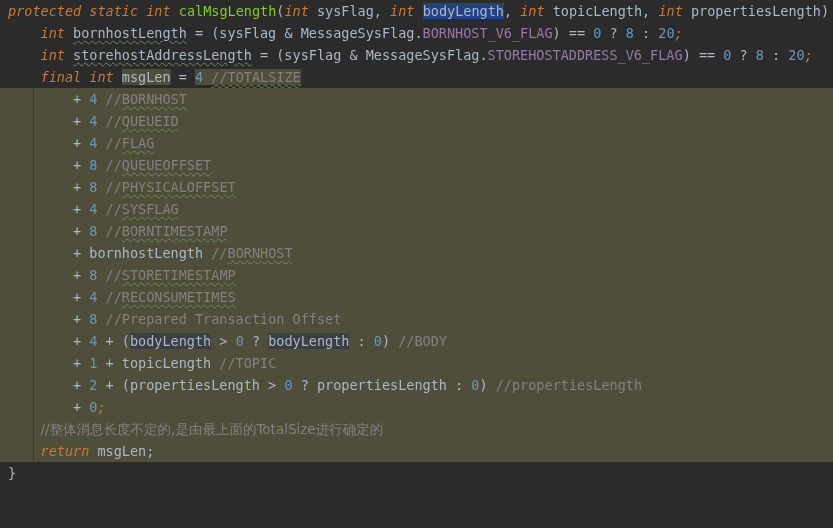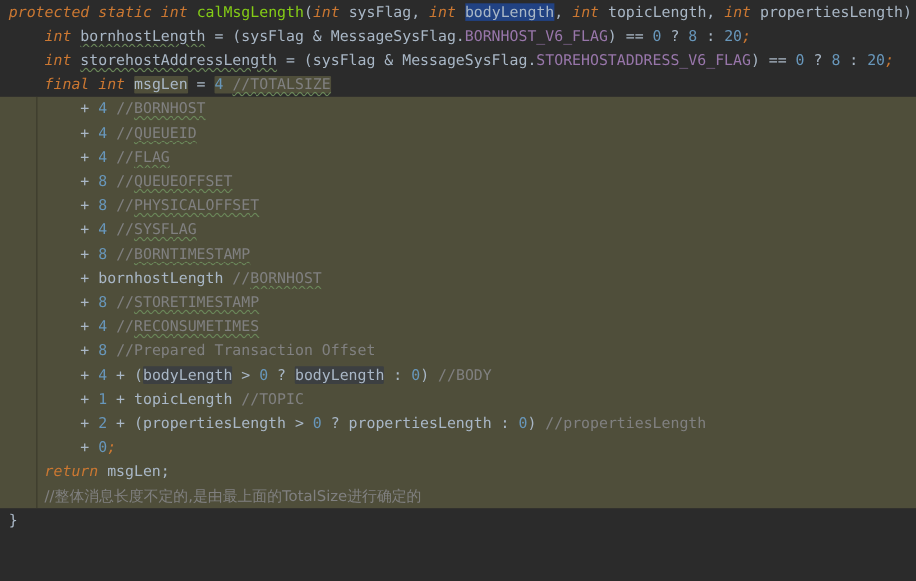--- a/index.html
+++ b/index.html
@@ -135,20 +135,20 @@
     <div class="line">        <span class="op">+ </span><span class="num">8</span><span> </span><span class="cmt">//Prepared Transaction Offset</span></div>
 
     <div class="line">        <span class="op">+ </span><span class="num">4</span><span class="ident"> + (</span><span class="ident idhl-dark">bodyLength</span><span class="ident"> &gt; </span><span class="num">0</span><span class="ident"> ? </span><span class="ident idhl-dark">bodyLength</span><span class="ident"> : </span><span class="num">0</span><span class="ident">) </span><span class="cmt">//BODY</span></div>
 
     <div class="line">        <span class="op">+ </span><span class="num">1</span><span class="ident"> + topicLength </span><span class="cmt">//TOPIC</span></div>
 
     <div class="line">        <span class="op">+ </span><span class="num">2</span><span class="ident"> + (propertiesLength &gt; </span><span class="num">0</span><span class="ident"> ? propertiesLength : </span><span class="num">0</span><span class="ident">) </span><span class="cmt">//propertiesLength</span></div>
 
     <div class="line">        <span class="op">+ </span><span class="num">0</span><span class="kw">;</span></div>
 
+    <div class="line">    <span class="cjk">//整体消息长度不定的,是由最上面的TotalSize进行确定的</span></div>
+
     <div class="line">    <span class="kw">return</span><span class="ident"> msgLen;</span></div>
-
-    <div class="line">    <span class="cjk">//整体消息长度不定的,是由最上面的TotalSize进行确定的</span></div>
 
     <div class="line"><span class="punc">}</span></div>
 
   </div>
 </div>
 
 </body></html>

